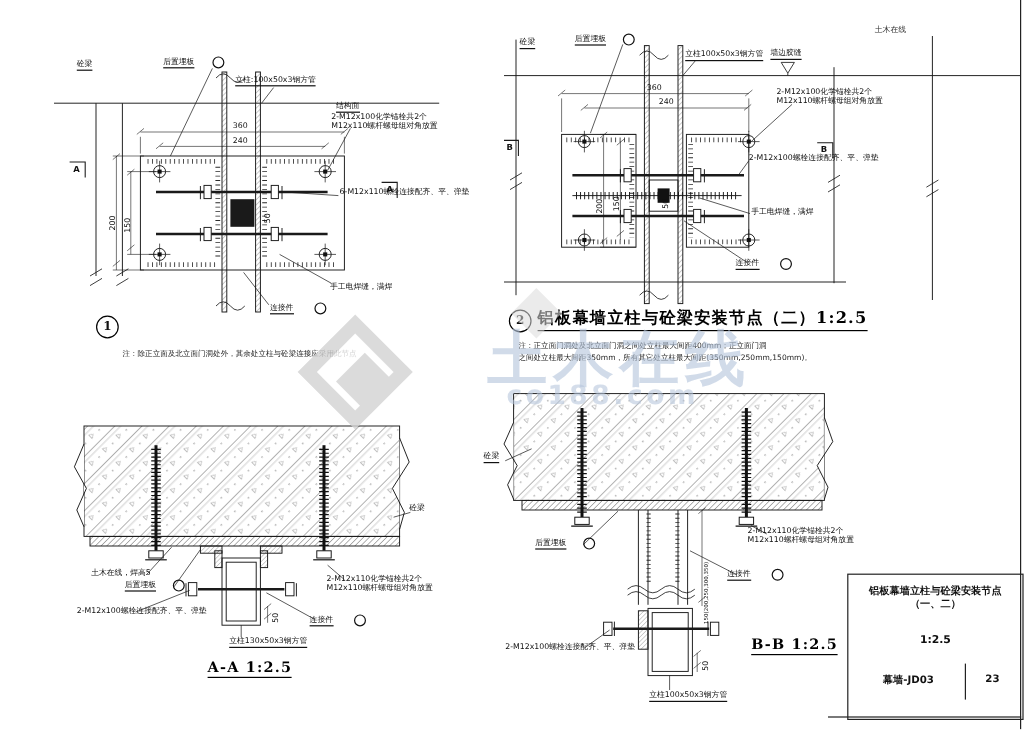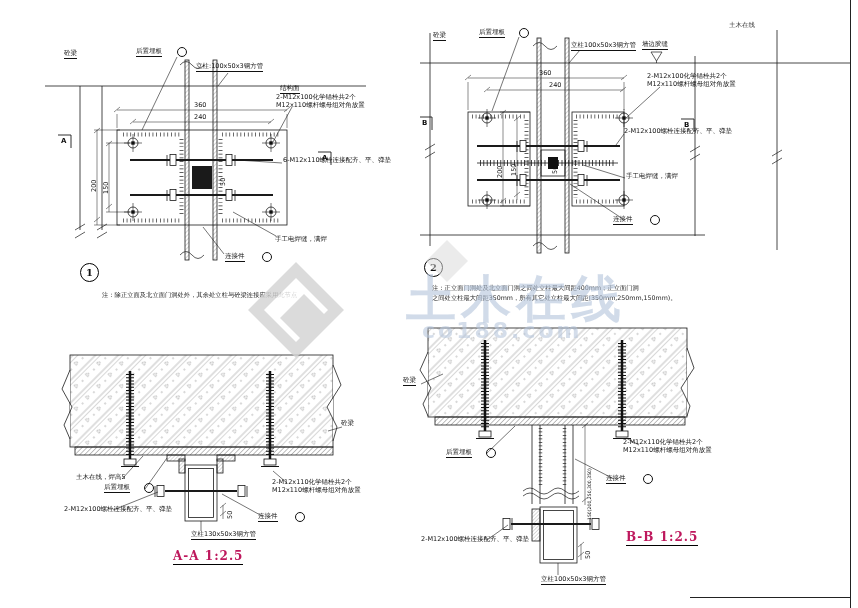--- a/index.html
+++ b/index.html
@@ -9,21 +9,21 @@
   .panel svg{position:absolute;left:0;top:0;}
   .lbl{position:absolute;font-size:6.5px;line-height:1.15;white-space:nowrap;color:#111;z-index:3;}
   .u{border-bottom:0.8px solid #111;padding-bottom:0.5px;}
   .dim{position:absolute;font-size:6.5px;white-space:nowrap;color:#111;z-index:3;}
   .vdim{transform:rotate(-90deg);transform-origin:0 0;}
   .cir{position:absolute;width:8px;height:8px;border:0.9px solid #111;border-radius:50%;z-index:3;}
   .cnum{position:absolute;width:17px;height:17px;border:1.3px solid #000;border-radius:50%;
         text-align:center;font:bold 10px/17px "DejaVu Serif",serif;z-index:3;background:#fff0;}
   .dtitle{position:absolute;font:bold 13.5px "DejaVu Serif",serif;letter-spacing:1px;color:#000;
           border-bottom:1.6px solid #000;padding-bottom:1px;white-space:nowrap;z-index:3;}
-  .stitle{position:absolute;font:bold 12px "DejaVu Serif",serif;letter-spacing:1px;color:#be185d;
+  .stitle{position:absolute;font:bold 12px "DejaVu Serif",serif;letter-spacing:1px;color:#000000;
           border-bottom:1.4px solid #000;padding-bottom:1px;white-space:nowrap;z-index:3;}
   .note{position:absolute;font-size:6.3px;white-space:nowrap;color:#222;z-index:3;}
   .mk{position:absolute;font:bold 7px "DejaVu Sans",sans-serif;z-index:3;}
   #tblock{position:absolute;left:706px;top:478px;width:145px;height:120px;border:1px solid #222;z-index:4;}
   #tblock .tc{position:absolute;left:0;right:0;text-align:center;white-space:nowrap;}
   #wmark{position:absolute;left:0;top:0;width:858px;height:608px;pointer-events:none;z-index:9;}
   .brand{position:absolute;font-weight:bold;letter-spacing:5px;color:#b6c6dc;opacity:0.62;}
   .bline{position:absolute;background:#222;z-index:2;}
 </style>
 </head>
@@ -233,20 +233,21 @@
     <span class="lbl" style="left:204px;top:120px">2-M12x100螺栓连接配齐、平、弹垫</span>
     <span class="lbl" style="left:206px;top:165px">手工电焊缝，满焊</span>
     <span class="lbl u" style="left:193px;top:208px">连接件</span>
     <span class="cir" style="left:230px;top:207px"></span>
     <span class="dim" style="left:119px;top:61px">360</span>
     <span class="dim" style="left:129px;top:73px">240</span>
     <span class="dim vdim" style="left:76px;top:170px">200</span>
     <span class="dim vdim" style="left:90px;top:168px">150</span>
     <span class="dim vdim" style="left:131px;top:166px">50</span>
     <span class="cnum" style="left:4px;top:250px">2</span>
+    <span class="dtitle" style="left:28px;top:248px">铝板幕墙立柱与砼梁安装节点（二）1:2.5</span>
     <span class="note" style="left:12px;top:276px">注：正立面门洞处及北立面门洞之间处立柱最大间距400mm；正立面门洞</span>
     <span class="note" style="left:12px;top:286px">之间处立柱最大间距350mm，所有其它处立柱最大间距(350mm,250mm,150mm)。</span>
   </div>
 
   <div class="panel" id="p3" style="left:55px;top:325px;width:345px;height:250px;">
     <svg width="345" height="250" viewBox="0 0 345 250">
       <defs>
         <pattern id="c3" width="16" height="16" patternUnits="userSpaceOnUse" patternTransform="rotate(45)">
           <line x1="2" y1="0" x2="2" y2="16" stroke="#8a8a8a" stroke-width="0.55"></line>
           <line x1="5.5" y1="0" x2="5.5" y2="16" stroke="#a6a6a6" stroke-width="0.45"></line>
@@ -385,20 +386,28 @@
     <span class="lbl" style="left:228px;top:135px">M12x110螺杆螺母组对角放置</span>
     <span class="lbl u" style="left:211px;top:163px">连接件</span>
     <span class="cir" style="left:248px;top:162px"></span>
     <span class="lbl" style="left:26px;top:224px">2-M12x100螺栓连接配齐、平、弹垫</span>
     <span class="lbl u" style="left:146px;top:264px">立柱100x50x3钢方管</span>
     <span class="dim vdim" style="left:192px;top:208px;font-size:4.6px">150(200,250,300,350)</span>
     <span class="dim vdim" style="left:188.5px;top:247px">50</span>
     <span class="stitle" style="left:231px;top:218px">B-B 1:2.5</span>
   </div>
 
+  <div id="tblock">
+    <span class="tc" style="top:8px;font:bold 8.5px 'DejaVu Sans',sans-serif">铝板幕墙立柱与砼梁安装节点</span>
+    <span class="tc" style="top:19px;font:bold 8.5px 'DejaVu Sans',sans-serif">（一、二）</span>
+    <span class="tc" style="top:50px;font:bold 9px 'DejaVu Sans',sans-serif">1:2.5</span>
+    <span style="position:absolute;left:6px;top:82px;width:88px;text-align:center;font:bold 8.5px 'DejaVu Sans',sans-serif">幕墙-JD03</span>
+    <div style="position:absolute;left:97px;top:74px;width:1px;height:30px;background:#222"></div>
+    <span style="position:absolute;left:100px;top:82px;width:40px;text-align:center;font:bold 8.5px 'DejaVu Sans',sans-serif">23</span>
+  </div>
 
   <div class="bline" style="left:850px;top:0;width:1.2px;height:608px"></div>
   <div class="bline" style="left:690px;top:597px;width:161px;height:1.2px"></div>
   <span class="lbl" style="left:729px;top:22px;color:#333">土木在线</span>
 
   <div id="wmark">
     <svg style="position:absolute;left:246px;top:260px;opacity:0.8" width="100" height="100" viewBox="0 0 100 100">
       <polygon points="50,2 98,50 50,98 2,50" fill="#d3d3d3"></polygon>
       <polygon points="50,18 82,50 50,82 18,50" fill="#ffffff"></polygon>
       <polygon points="58,34 82,58 58,82 34,58" fill="#d3d3d3"></polygon>

